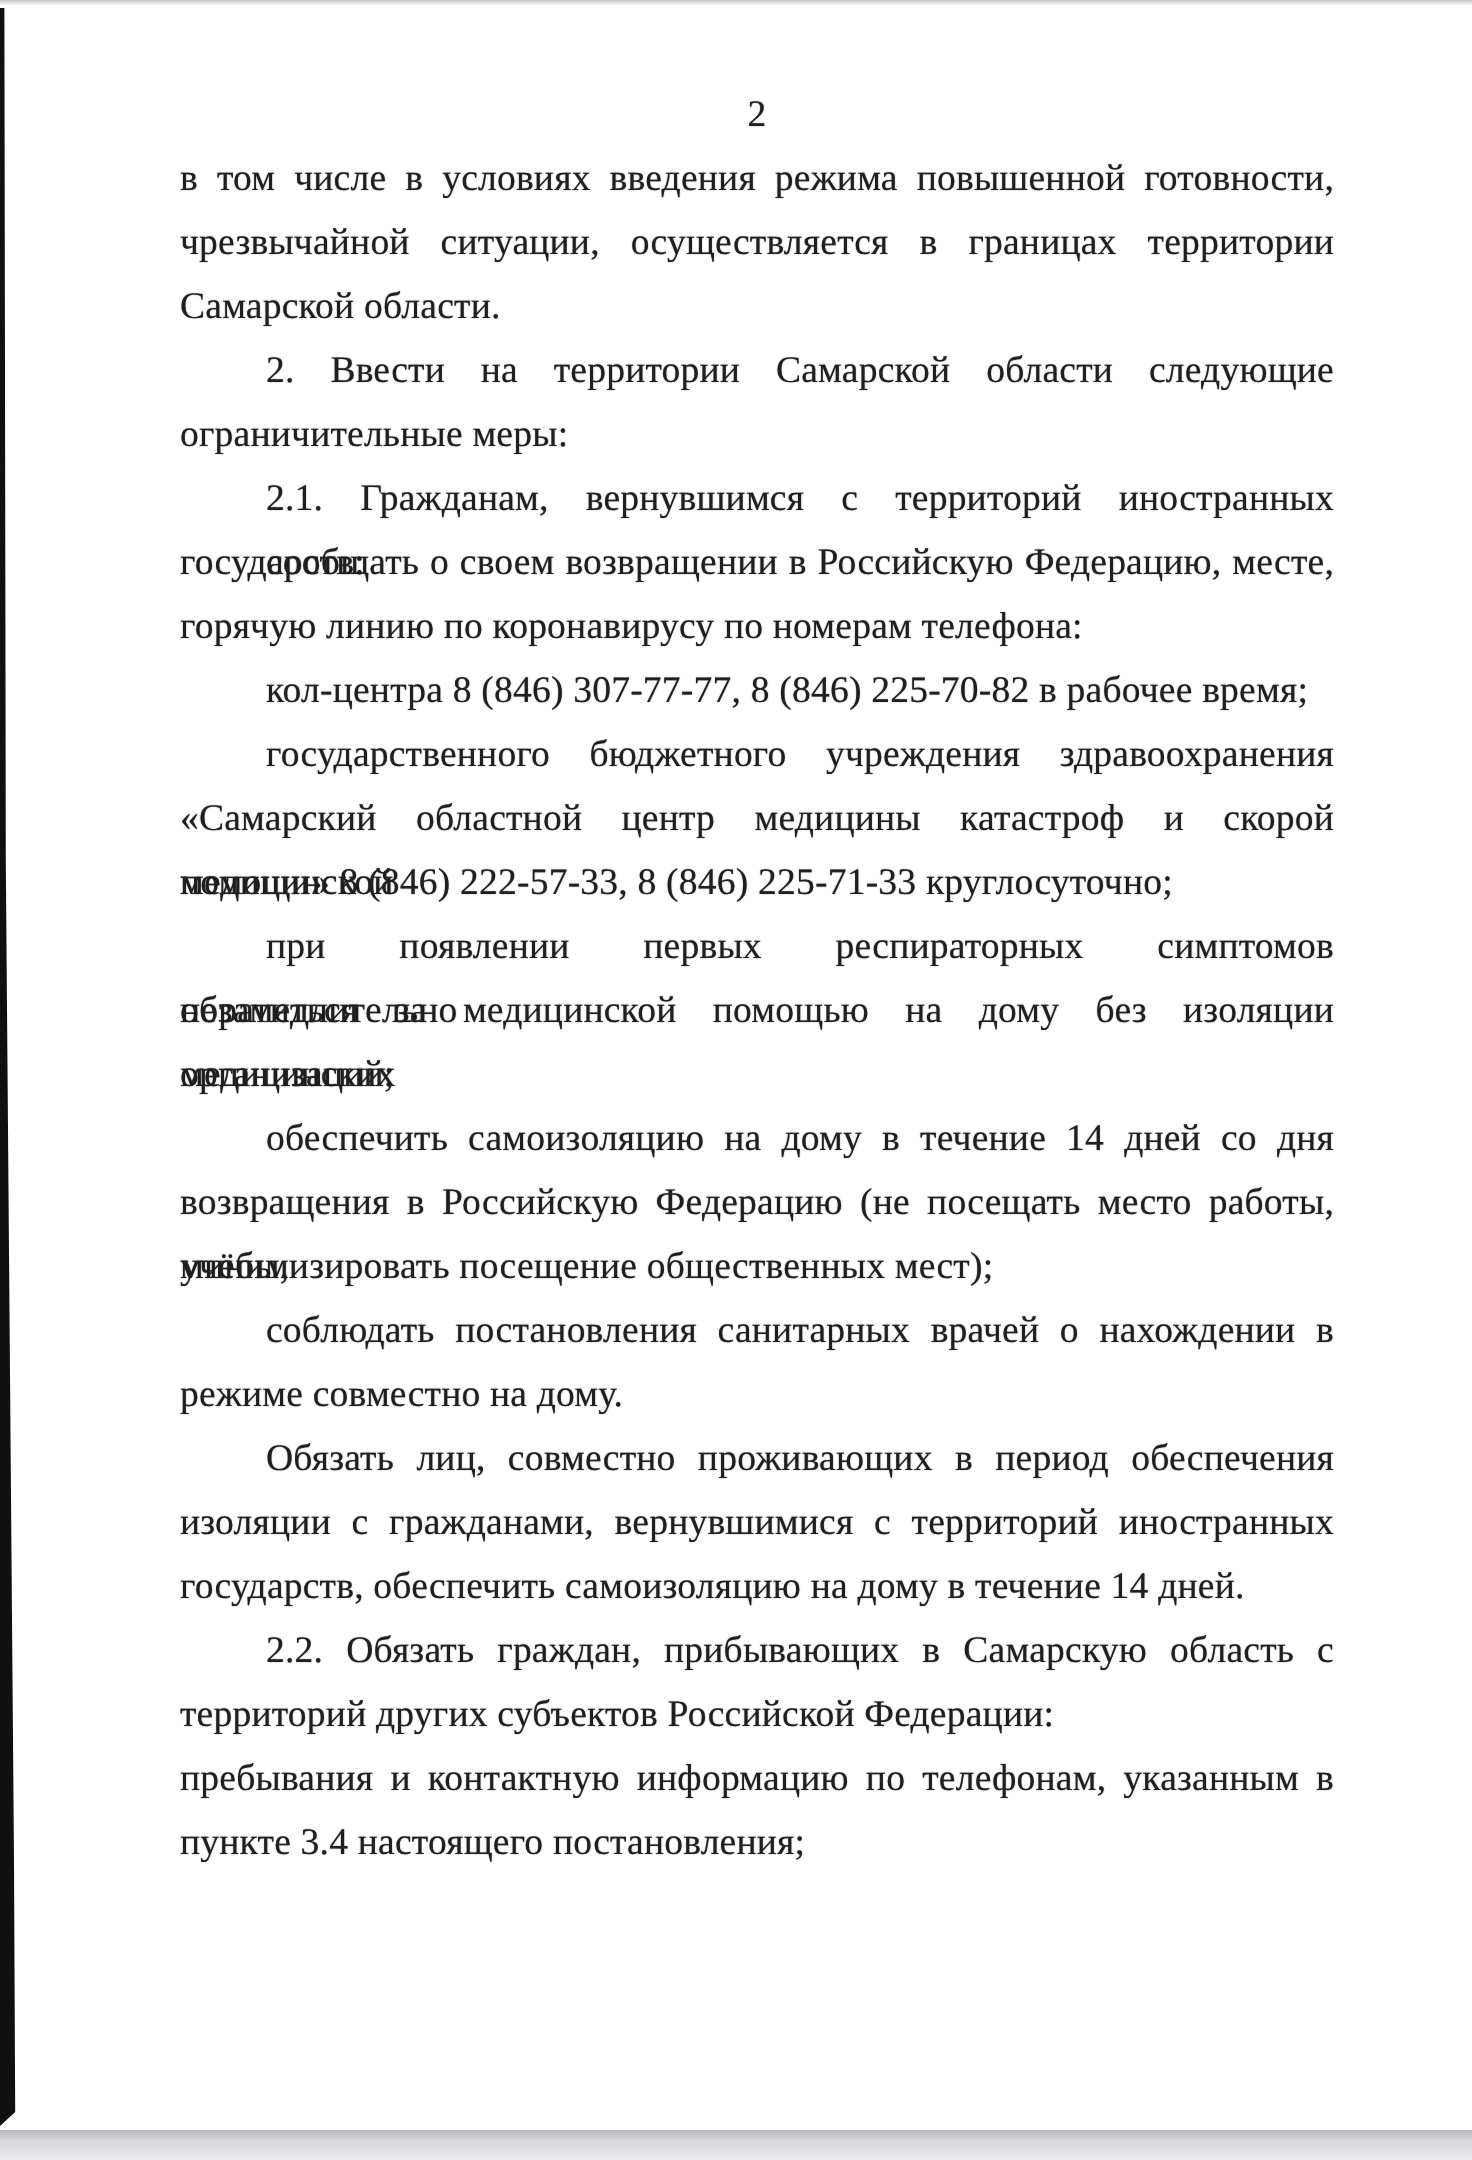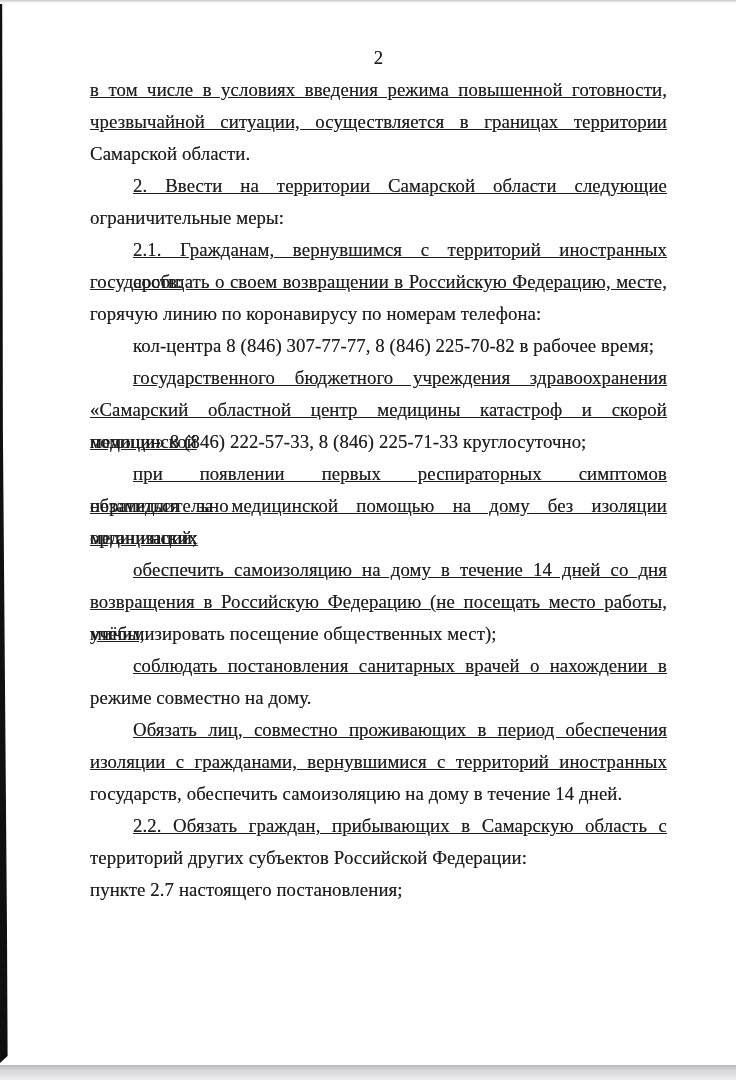--- a/index.html
+++ b/index.html
@@ -42,21 +42,20 @@
     font-size: 18.8px;
     letter-spacing: 0.1px;
     white-space: nowrap;
     text-shadow: 0 0 0.6px rgba(25,25,25,0.65);
     overflow: visible;
   }
   .line.j {
     white-space: normal;
     text-align: justify;
     text-align-last: justify;
-    text-decoration: underline;
   }
   .line.ind { text-indent: 43px; }
   .pagenum {
     text-align: center;
     white-space: nowrap;
   }
 </style>
 </head>
 <body>
 
@@ -108,18 +107,19 @@
       <div class="paragraph">
         <div class="line j ind">Обязать лиц, совместно проживающих в период обеспечения</div>
         <div class="line j">изоляции с гражданами, вернувшимися с территорий иностранных</div>
         <div class="line">государств, обеспечить самоизоляцию на дому в течение 14 дней.</div>
       </div>
       <div class="paragraph">
         <div class="line j ind">2.2. Обязать граждан, прибывающих в Самарскую область с</div>
         <div class="line">территорий других субъектов Российской Федерации:</div>
       </div>
       <div class="paragraph">
-        <div class="line">пункте 2.7 настоящего постановления;</div>
+        <div class="line j">пребывания и контактную информацию по телефонам, указанным в</div>
+        <div class="line">пункте 3.4 настоящего постановления;</div>
       </div>
     </div>
 
   <div class="bottom-band"></div>
 </div>
 
 </body></html>

